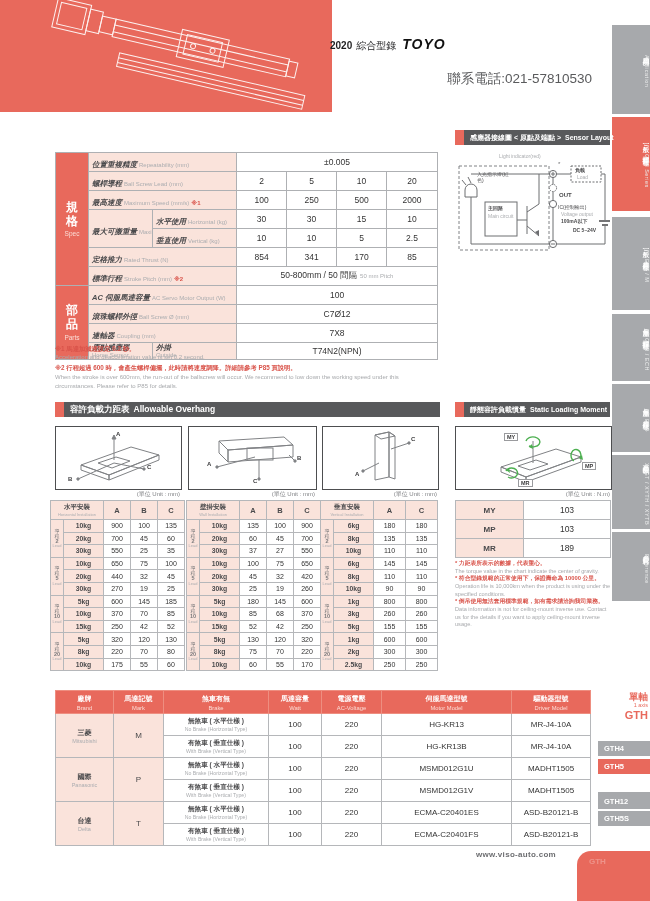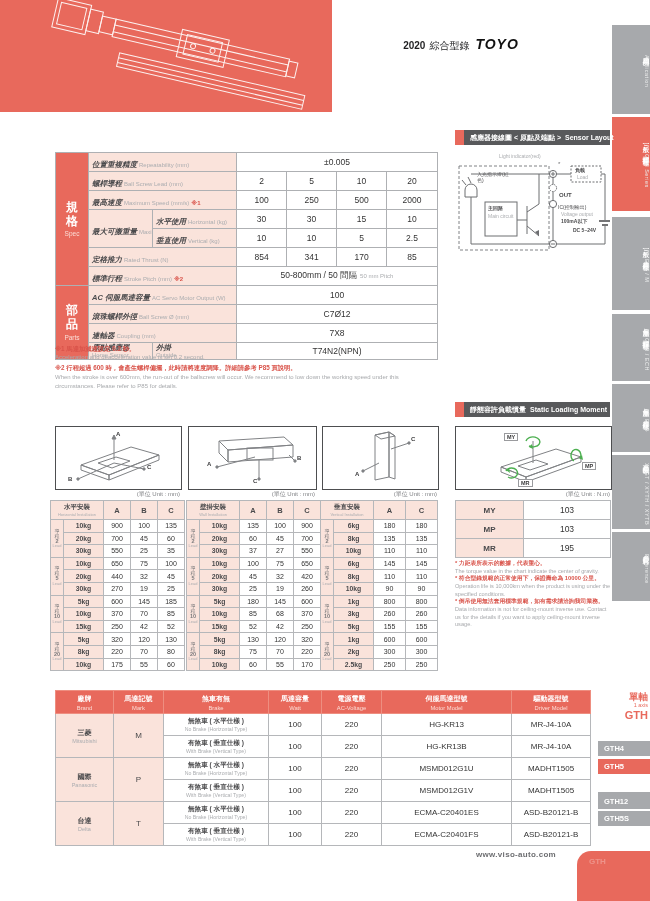--- a/index.html
+++ b/index.html
@@ -3,21 +3,21 @@
 <meta charset="utf-8">
 <style>
   html,body{margin:0;padding:0;background:#fff;}
   .page{position:relative;width:650px;height:901px;background:#fff;overflow:hidden;
         font-family:"Liberation Sans","DejaVu Sans",sans-serif;color:#3a3a3c;}
   .abs{position:absolute;}
 
   
   .hero{left:0;top:0;width:332px;height:112px;background:#E8695C;}
   
-  .cat-line{left:330px;top:36px;width:262px;text-align:center;font-size:10px;color:#1f1f21;}
+  .cat-line{left:330px;top:36px;width:262px;text-align:left;font-size:10px;color:#1f1f21;}
   .cat-line .year{font-weight:bold;margin-right:4px;}
   .cat-line .logo{font-style:italic;font-weight:bold;font-size:14px;letter-spacing:1px;margin-left:6px;color:#111;}
   .phone{left:330px;top:70px;width:262px;text-align:right;font-size:13.5px;color:#595a5c;}
 
   
   .side-tab{position:absolute;left:612px;width:38px;background:#A7A9AC;writing-mode:vertical-rl;
             text-align:center;display:flex;justify-content:center;cursor:pointer;}
   .side-tab.active{background:#E8695C;}
   .side-tab .t-zh{display:block;font-size:6.5px;font-weight:bold;color:#fff;letter-spacing:1px;}
   .side-tab .t-en{display:block;font-size:5.5px;color:#eceded;letter-spacing:.5px;}
@@ -129,20 +129,21 @@
         <rect x="120" y="62" width="190" height="14"></rect>
         <line x1="120" y1="67" x2="310" y2="67"></line>
         <line x1="120" y1="72" x2="310" y2="72"></line>
       </g>
     </svg>
   </div>
 
   <div class="abs cat-line">
     <span class="year">2020</span><span>綜合型錄</span><span class="logo">TOYO</span>
   </div>
+  <div class="abs phone">聯系電話:021-57810530</div>
 
   <div id="side-tabs">
       <div class="side-tab" style="top: 25px; height: 89px;">
         <span class="t-zh">應用例</span>
         <span class="t-en">Application</span>
       </div>
       <div class="side-tab active" style="top: 117px; height: 94px;">
         <span class="t-zh">一般 / 螺桿仕樣</span>
         <span class="t-en">GTH Series</span>
       </div>
@@ -307,20 +308,24 @@
     <span class="slab gray" style="left:33px;top:64px;width:28px;">Main circuit</span>
     <span class="slab bold" style="left:104px;top:42px;">OUT</span>
     <span class="slab" style="left:120px;top:18px;font-weight:bold;">負載</span>
     <span class="slab gray" style="left:122px;top:25px;">Load</span>
     <span class="slab" style="left:103px;top:55px;">IC(控制輸出)</span>
     <span class="slab gray" style="left:106px;top:62px;">Voltage output</span>
     <span class="slab" style="left:106px;top:69px;font-weight:bold;">100mA以下</span>
     <span class="slab" style="left:118px;top:78px;width:24px;font-weight:bold;">DC 5~24V</span>
   </div>
 
+  <div class="abs sec-h" style="left:55px;top:402px;width:385px;">
+    <span class="accent"></span>
+    <span class="tt"><span>容許負載力距表</span><span class="en">Allowable Overhang</span></span>
+  </div>
 
   <div class="abs diag-box" style="left:55px;top:426px;width:125px;height:62px;">
     <svg width="125" height="62">
       <g stroke="#808285" fill="none">
         <polygon points="25,38 75,20 103,28 53,48"></polygon>
         <polygon points="25,38 25,43 53,53 53,48"></polygon>
         <polygon points="53,48 103,28 103,33 53,53"></polygon>
         <polygon points="42,36 60,30 74,34 56,41"></polygon>
         <line x1="58" y1="33" x2="58" y2="10"></line>
           <polygon points="58,8 56,12 60,12" fill="#808285"></polygon>
@@ -756,21 +761,21 @@
         <tr>
           <td class="ml">MY</td>
           <td class="mv">103</td>
         </tr>
         <tr>
           <td class="ml">MP</td>
           <td class="mv">103</td>
         </tr>
         <tr>
           <td class="ml">MR</td>
-          <td class="mv">195</td>
+          <td class="mv">189</td>
         </tr>
       </tbody>
   </table>
   <div class="abs mnotes" style="left:455px;top:560px;width:158px;" id="mo-notes">
       <p class="nzh">* 力距表所表示的數據，代表重心。</p>
       <p class="nen">The torque value in the chart indicate the center of gravity.</p>
       <p class="nzh">* 符合型錄規範的正常使用下，保證壽命為 10000 公里。</p>
       <p class="nen">Operation life is 10,000km when the product is using under the specified conditions.</p>
       <p class="nzh">* 倒吊使用無法套用標準規範，如有需求請洽詢我司業務。</p>
       <p class="nen">Data information is not for ceiling-mount inverse use. Contact us for the details if you want to apply ceiling-mount inverse usage.</p>

